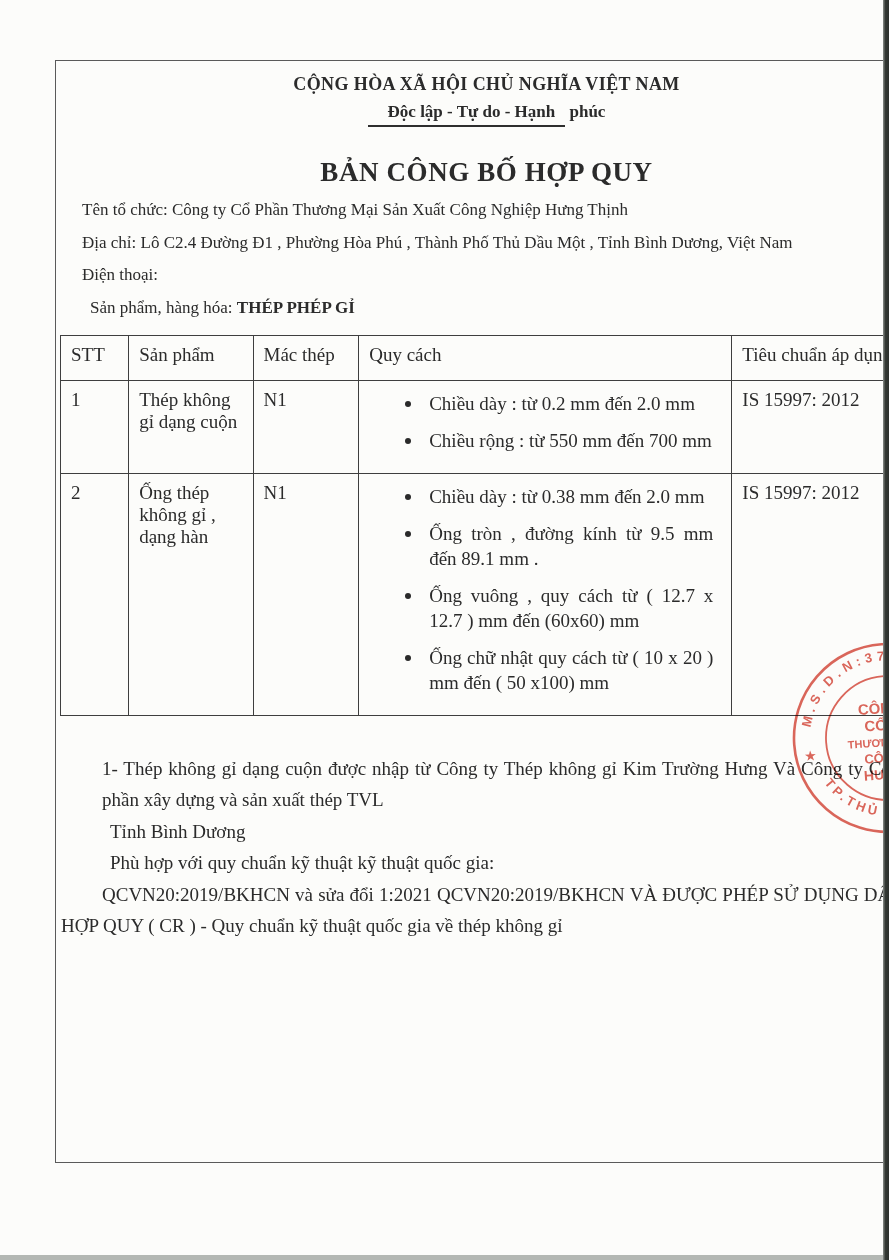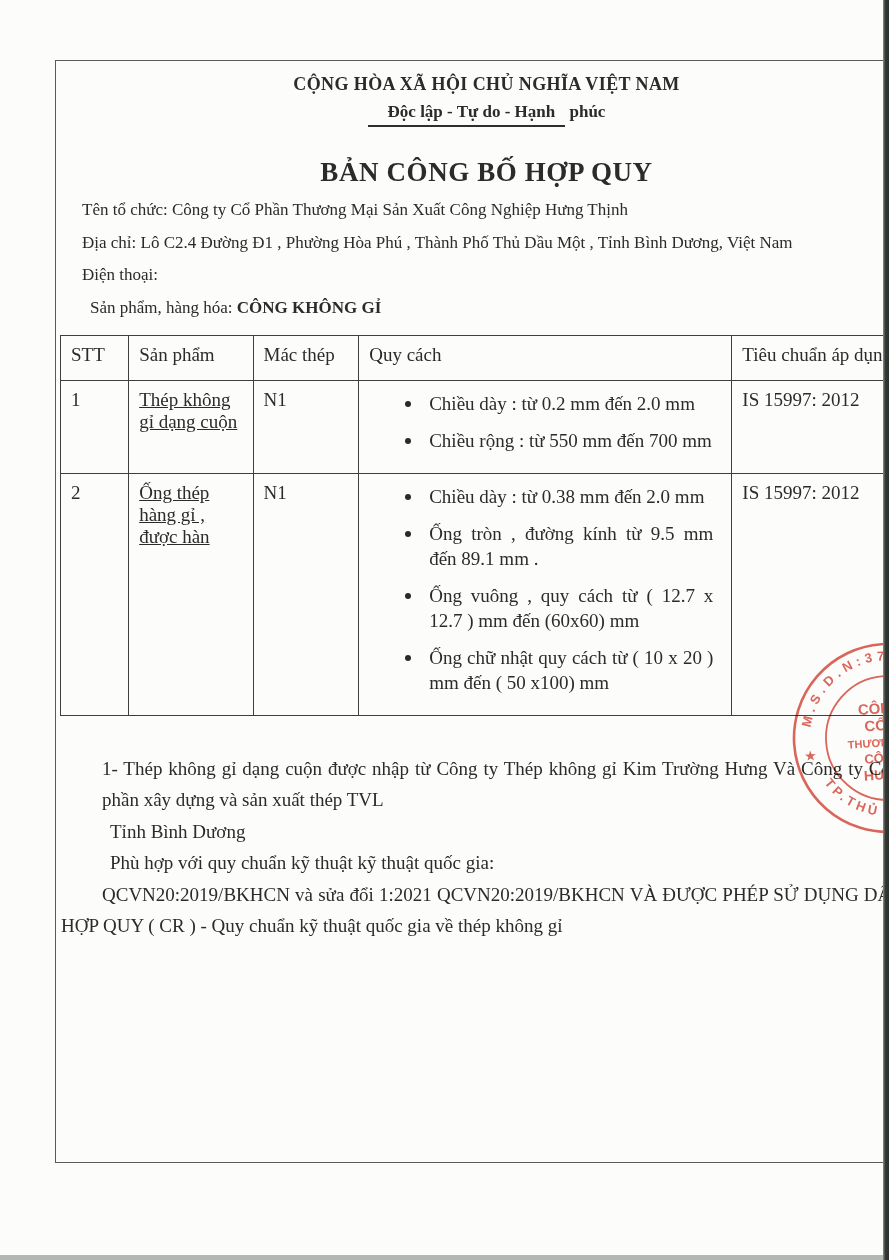--- a/index.html
+++ b/index.html
@@ -54,21 +54,21 @@
     padding:8px 10px;
     font-weight:normal;
     text-align:left;
   }
   col.c-stt  { width:8%; }
   col.c-sp   { width:14.6%; }
   col.c-mt   { width:12.4%; }
   col.c-qc   { width:43.8%; }
   col.c-tc   { width:21.2%; }
   th.center, td.center { text-align:center; }
-  td.justify { text-align:justify;text-decoration:underline; }
+  td.justify { text-align:justify; }
   thead th { height:45px; }
   td.row-h1 { height:93px; }
   td.row-h2 { height:238px; }
   ul.spec-list { list-style:none; margin:2px 0 0 34px; }
   ul.spec-list li {
     position:relative;
     padding:0 8px 0 26px;
     margin-bottom:11px;
     line-height:25.5px;
     text-align:justify;
@@ -128,21 +128,21 @@
     <div class="republic-line">CỘNG HÒA XÃ HỘI CHỦ NGHĨA VIỆT NAM</div>
     <div class="motto-line"><span class="motto-underlined">Độc lập - Tự do - Hạnh</span><span> phúc</span></div>
   </div>
 
   <div class="doc-title">BẢN CÔNG BỐ HỢP QUY</div>
 
   <div class="info-block">
     <p>Tên tổ chức: Công ty Cổ Phần Thương Mại Sản Xuất Công Nghiệp Hưng Thịnh</p>
     <p>Địa chỉ: Lô C2.4 Đường Đ1 , Phường Hòa Phú , Thành Phố Thủ Dầu Một , Tỉnh Bình Dương, Việt Nam</p>
     <p>Điện thoại:</p>
-    <p class="indented"><span>Sản phẩm, hàng hóa: </span><span class="bold">CÔNG KHÔNG GỈ</span></p>
+    <p class="indented"><span>Sản phẩm, hàng hóa: </span><span class="bold">THÉP PHÉP GỈ</span></p>
   </div>
 
   <table class="spec-table">
     <colgroup>
       <col class="c-stt">
         <col class="c-sp">
         <col class="c-mt">
         <col class="c-qc">
         <col class="c-tc">
     </colgroup>
@@ -163,21 +163,21 @@
         <td>
           <ul class="spec-list">
             <li>Chiều dày : từ 0.2 mm đến 2.0 mm</li>
             <li>Chiều rộng : từ 550 mm đến 700 mm</li>
           </ul>
         </td>
         <td>IS 15997: 2012</td>
       </tr>
       <tr>
         <td class="center row-h2">2</td>
-        <td class="justify">Ống thép hàng gỉ , được hàn</td>
+        <td class="justify">Ống thép không gỉ , dạng hàn</td>
         <td class="center">N1</td>
         <td>
           <ul class="spec-list">
             <li>Chiều dày : từ 0.38 mm đến 2.0 mm</li>
             <li>Ống tròn , đường kính từ 9.5 mm đến 89.1 mm .</li>
             <li>Ống vuông , quy cách từ ( 12.7 x 12.7 ) mm đến (60x60) mm</li>
             <li>Ống chữ nhật quy cách từ ( 10 x 20 ) mm đến ( 50 x100) mm</li>
           </ul>
         </td>
         <td>IS 15997: 2012</td>

